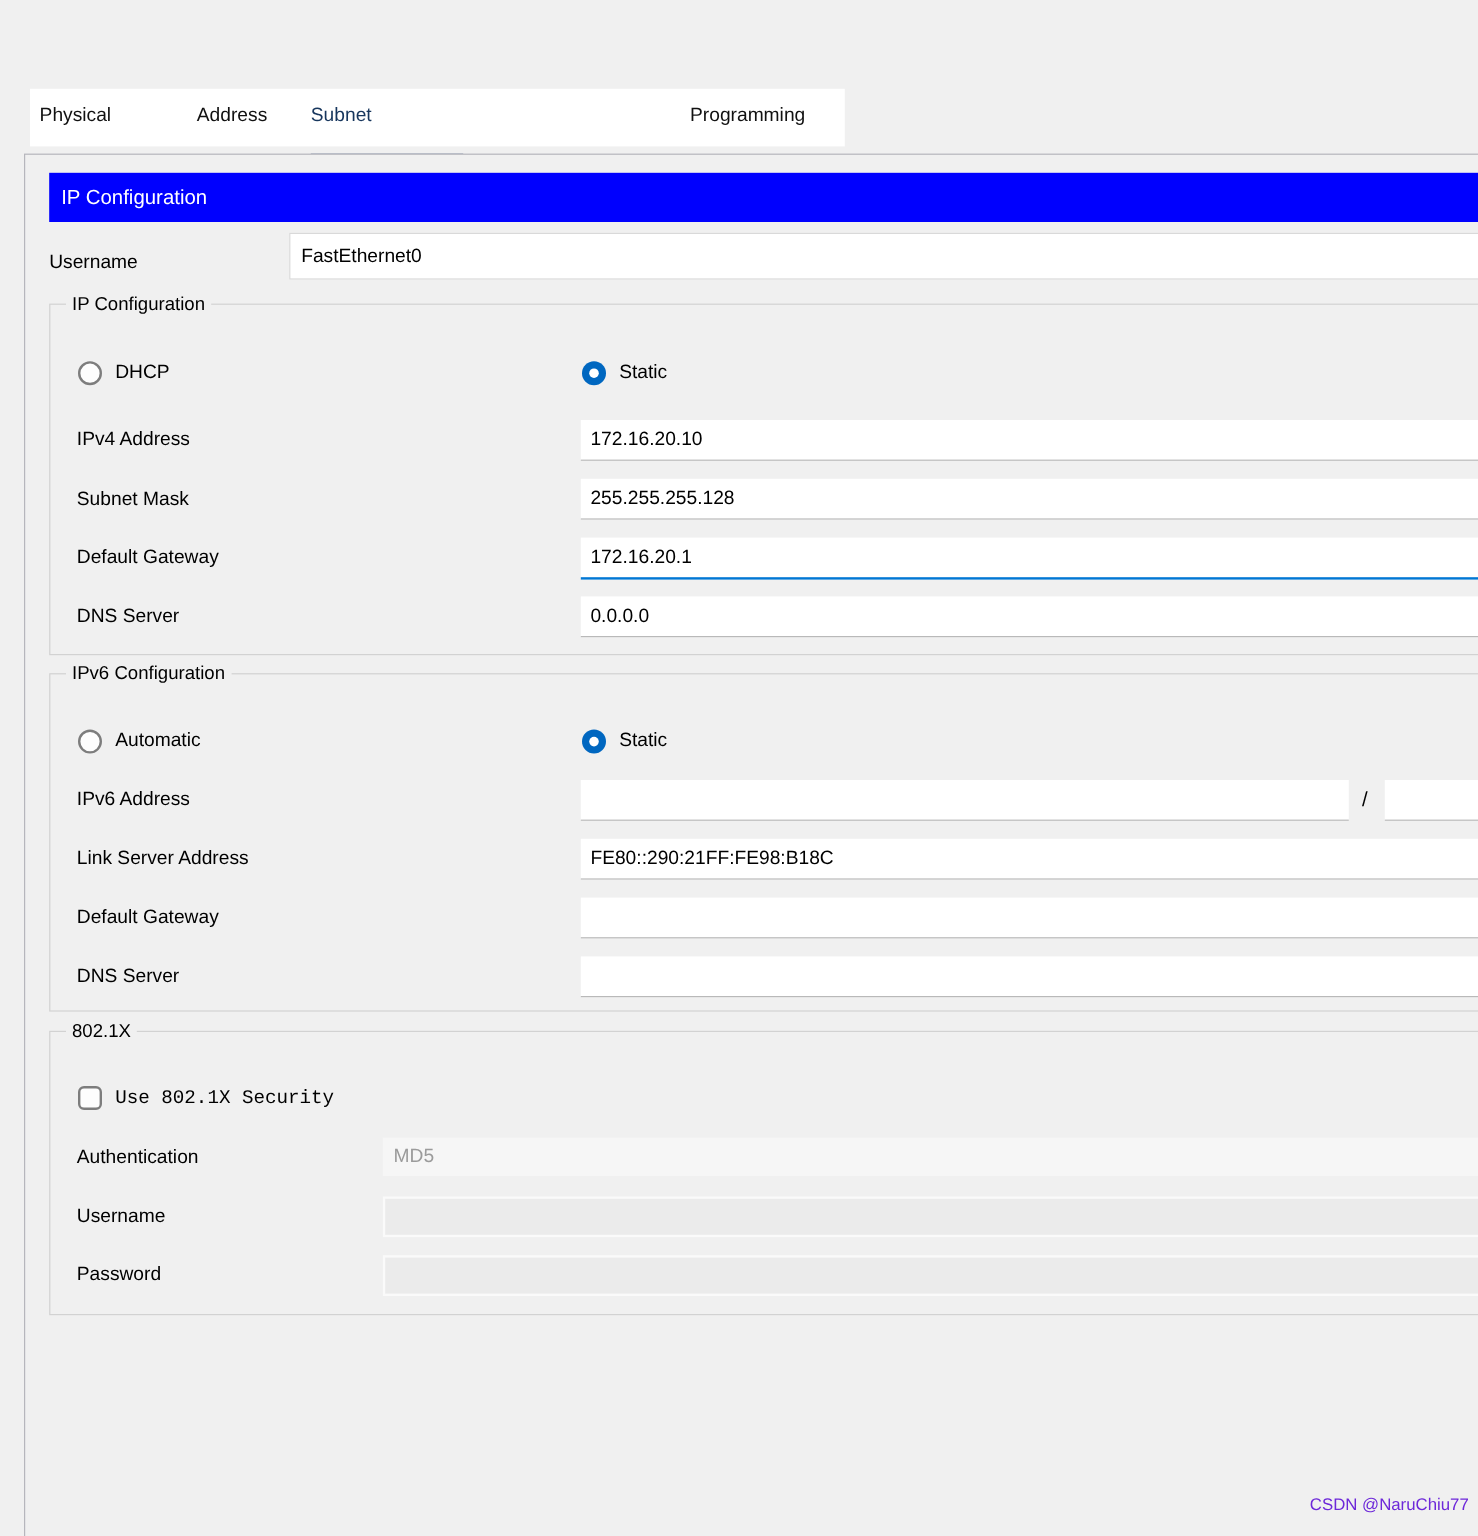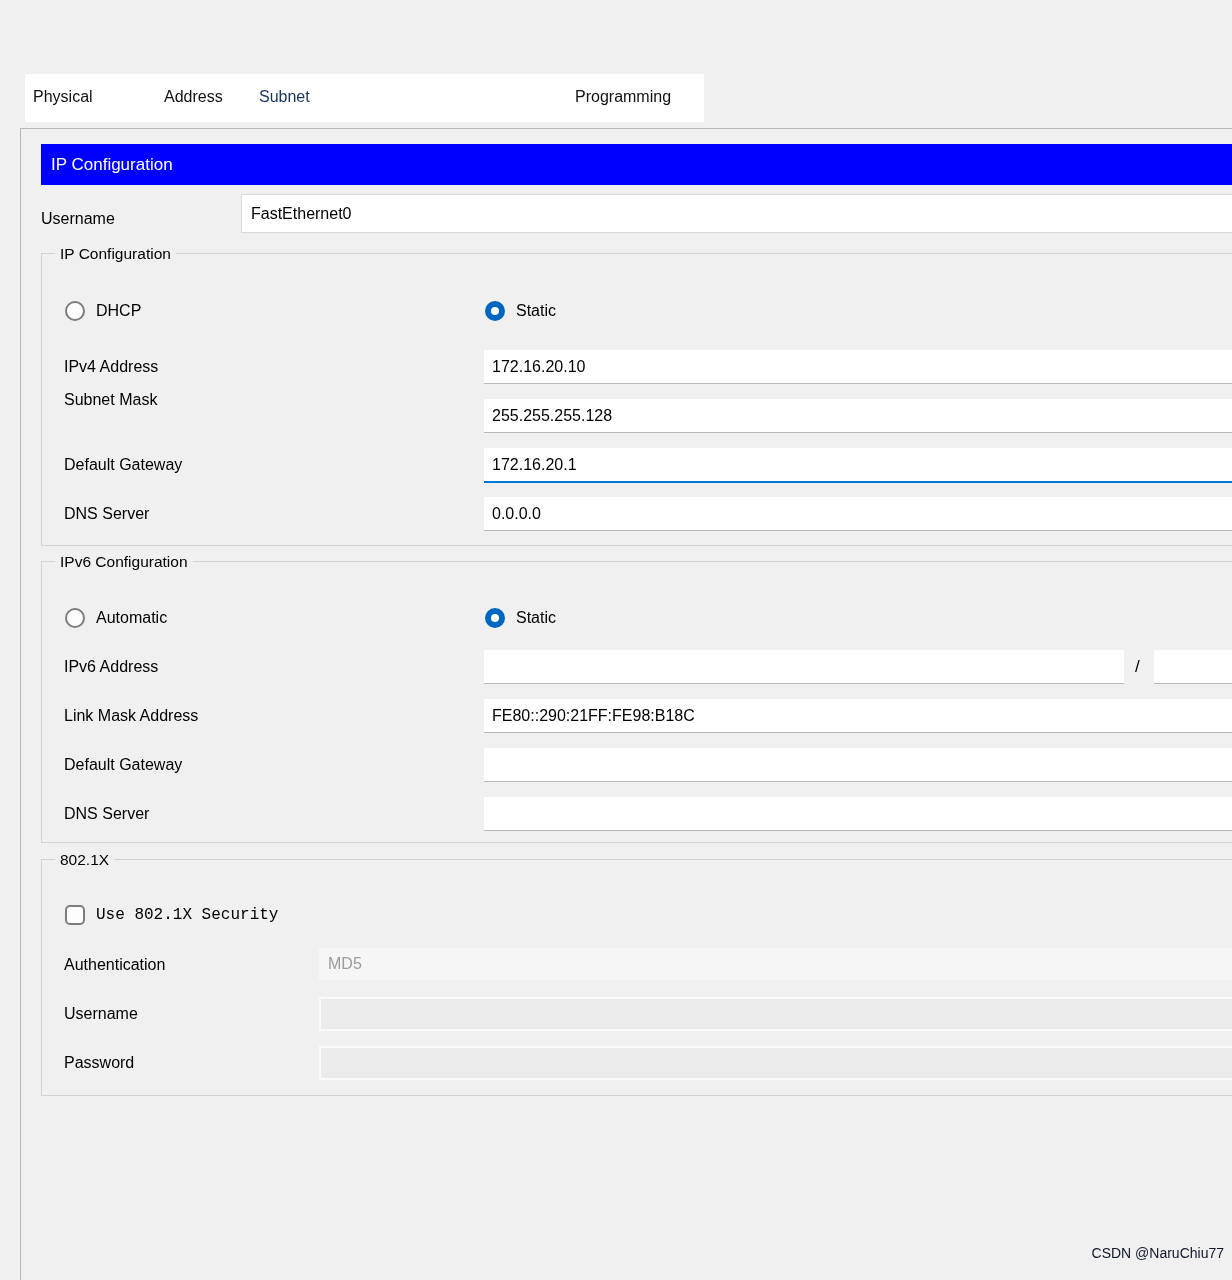--- a/index.html
+++ b/index.html
@@ -53,21 +53,21 @@
   .radio.checked{border:none;background:#0067c0;}
   .radio.checked::after{content:"";position:absolute;left:6px;top:6px;width:8px;height:8px;border-radius:50%;background:#fff;}
   .rlabel{position:absolute;height:24px;line-height:24px;font-size:16px;}
   .checkbox{position:absolute;left:23px;top:45px;width:20px;height:20px;box-sizing:border-box;
     border:2px solid #7d7d7d;border-radius:5px;background:#fdfdfd;cursor:default;}
   
   .combo-disabled{position:absolute;left:277px;right:0;top:88px;height:32px;background:#f6f6f6;
     color:#9b9b9b;font-size:16px;line-height:32px;padding-left:9px;}
   .field-disabled{position:absolute;left:277px;right:0;height:30px;background:#ebebeb;border:2px solid #fafafa;
     font-family:"Liberation Sans",sans-serif;font-size:16px;color:#555;padding:0 0 0 8px;outline:none;}
-  .watermark{position:absolute;right:8px;top:1245px;font-size:14px;color:#0f172a;}
+  .watermark{position:absolute;right:8px;top:1245px;font-size:14px;color:#6d28d9;}
 </style>
 </head>
 <body>
 
 <div class="window">
 
 
   <div class="tabbar">
     <div class="tab tab-physical">Physical</div>
     <div class="tab tab-config">Address</div>
@@ -86,21 +86,21 @@
       <div class="legend">IP Configuration</div>
 
       <span class="radio" style="left:23px;top:47px;"></span>
       <span class="rlabel" style="left:54px;top:45px;">DHCP</span>
       <span class="radio checked" style="left:443px;top:47px;"></span>
       <span class="rlabel" style="left:474px;top:45px;">Static</span>
 
       <div class="flabel" style="top:96px;">IPv4 Address</div>
       <input class="field" style="top: 96px;" value="172.16.20.10">
 
-      <div class="flabel" style="top:129px;">Subnet Mask</div>
+      <div class="flabel" style="top:146px;">Subnet Mask</div>
       <input class="field" style="top: 145px;" value="255.255.255.128">
 
       <div class="flabel" style="top:194px;">Default Gateway</div>
       <input class="field focused" style="top: 194px;" value="172.16.20.1">
 
       <div class="flabel" style="top:243px;">DNS Server</div>
       <input class="field" style="top: 243px;" value="0.0.0.0">
     </div>
 
     <div class="group group-ipv6">
@@ -109,21 +109,21 @@
       <span class="radio" style="left:23px;top:46px;"></span>
       <span class="rlabel" style="left:54px;top:44px;">Automatic</span>
       <span class="radio checked" style="left:443px;top:46px;"></span>
       <span class="rlabel" style="left:474px;top:44px;">Static</span>
 
       <div class="flabel" style="top:88px;">IPv6 Address</div>
       <input class="field short" style="top: 88px;" value="">
       <span class="slash" style="top:88px;">/</span>
       <input class="field prefix" style="top: 88px;" value="">
 
-      <div class="flabel" style="top:137px;">Link Mask Address</div>
+      <div class="flabel" style="top:137px;">Link Server Address</div>
       <input class="field" style="top: 137px;" value="FE80::290:21FF:FE98:B18C">
 
       <div class="flabel" style="top:186px;">Default Gateway</div>
       <input class="field" style="top: 186px;" value="">
 
       <div class="flabel" style="top:235px;">DNS Server</div>
       <input class="field" style="top: 235px;" value="">
     </div>
 
     <div class="group group-8021x">

